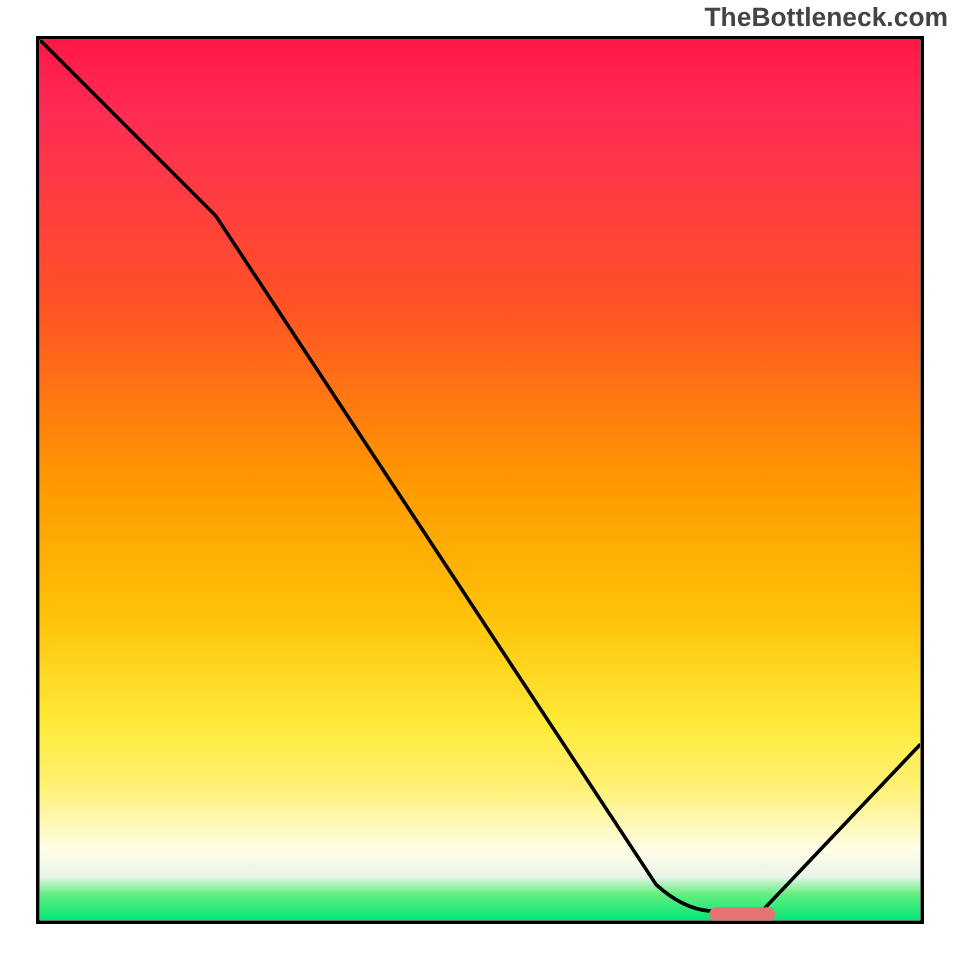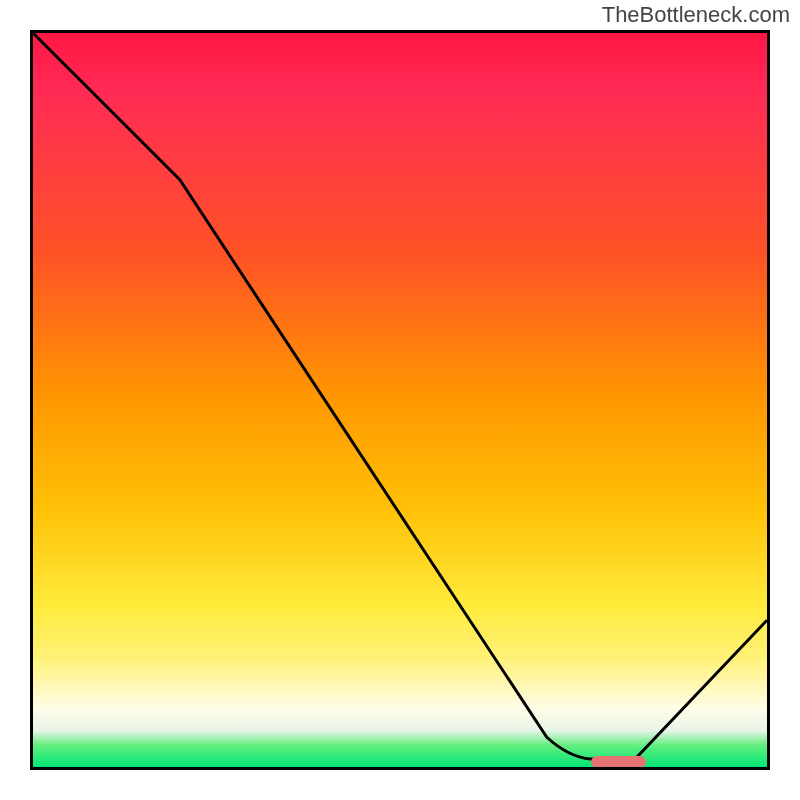--- a/index.html
+++ b/index.html
@@ -8,21 +8,21 @@
     height: 800px;
     background: #ffffff;
     position: relative;
     font-family: Arial, sans-serif;
   }
   .watermark {
     position: absolute;
     top: 2px;
     right: 10px;
     font-size: 22px;
-    font-weight: normal;
+    font-weight: bold;
     color: #444444;
     z-index: 10;
   }
   .chart-area {
     position: absolute;
     top: 30px;
     left: 30px;
     width: 740px;
     height: 740px;
     border: 3px solid #000000;

